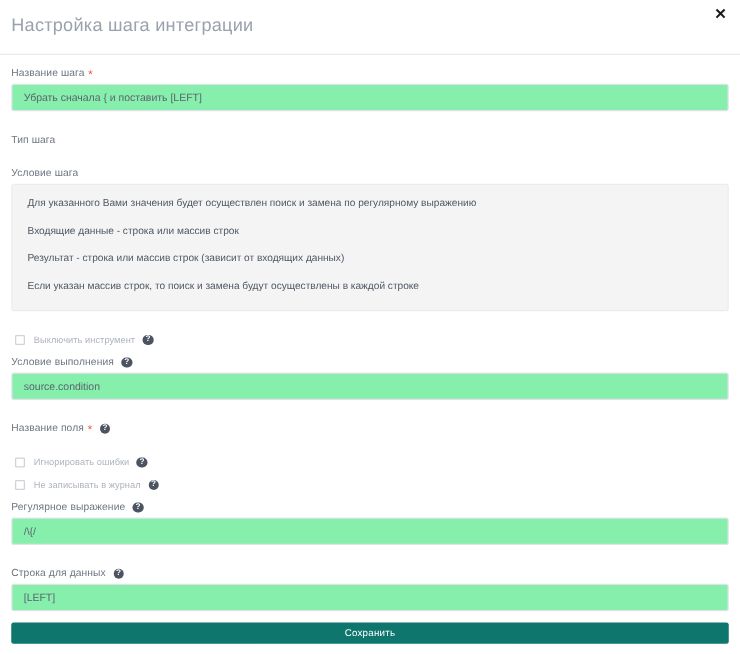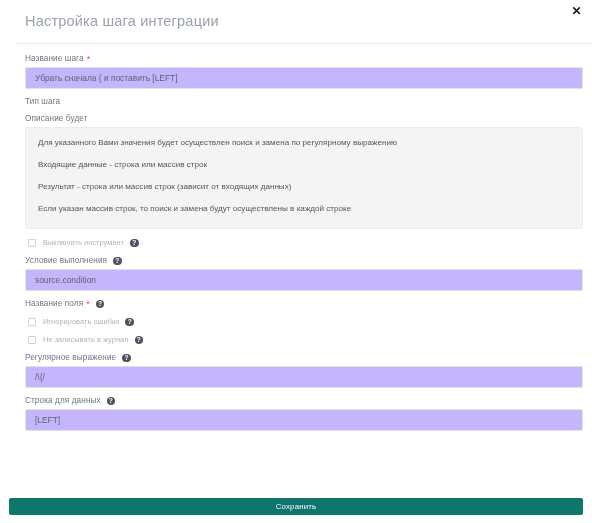--- a/index.html
+++ b/index.html
@@ -13,21 +13,20 @@
     font-family: "Liberation Sans", sans-serif;
     color: #3b4350;
     overflow: hidden;
   }
   .modal {
     position: relative;
     width: 592px;
     height: 523px;
     box-sizing: border-box;
     background: #ffffff;
-    padding-left: 16px;
   }
 
   
   .modal-header {
     position: relative;
     height: 44px;
     border-bottom: 1px solid #e8eaed;
     box-sizing: border-box;
   }
   .modal-title {
@@ -95,29 +94,29 @@
     flex: none;
     font-family: "Liberation Sans", sans-serif;
   }
 
   .text-input {
     width: 100%;
     height: 22px;
     box-sizing: border-box;
     border: 1px solid #dfe3e8;
     border-radius: 2px;
-    background: #c4b5fd;
+    background: #86efac;
     padding: 0 9px;
     font-size: 8.4px;
     color: #5c6470;
     font-family: "Liberation Sans", sans-serif;
     outline: none;
     display: block;
   }
-  .field-group { margin-bottom: 8px; }
+  .field-group { margin-bottom: 18px; }
 
   
   .select-wrap {
     position: relative;
     width: 100%;
     height: 22px;
     border: 1px solid #dfe3e8;
     border-radius: 2px;
     background: #ffffff;
     box-sizing: border-box;
@@ -230,21 +229,21 @@
     </div>
 
     <div class="field-group">
       <div class="field-label">
         <span>Тип шага</span>
       </div>
     </div>
 
     <div class="field-group">
       <div class="field-label">
-        <span>Описание будет</span>
+        <span>Условие шага</span>
       </div>
       <div class="desc-box">
         <div class="desc-line">Для указанного Вами значения будет осуществлен поиск и замена по регулярному выражению</div>
         <div class="desc-line">Входящие данные - строка или массив строк</div>
         <div class="desc-line">Результат - строка или массив строк (зависит от входящих данных)</div>
         <div class="desc-line">Если указан массив строк, то поиск и замена будут осуществлены в каждой строке</div>
       </div>
     </div>
 
     <div class="check-row">

